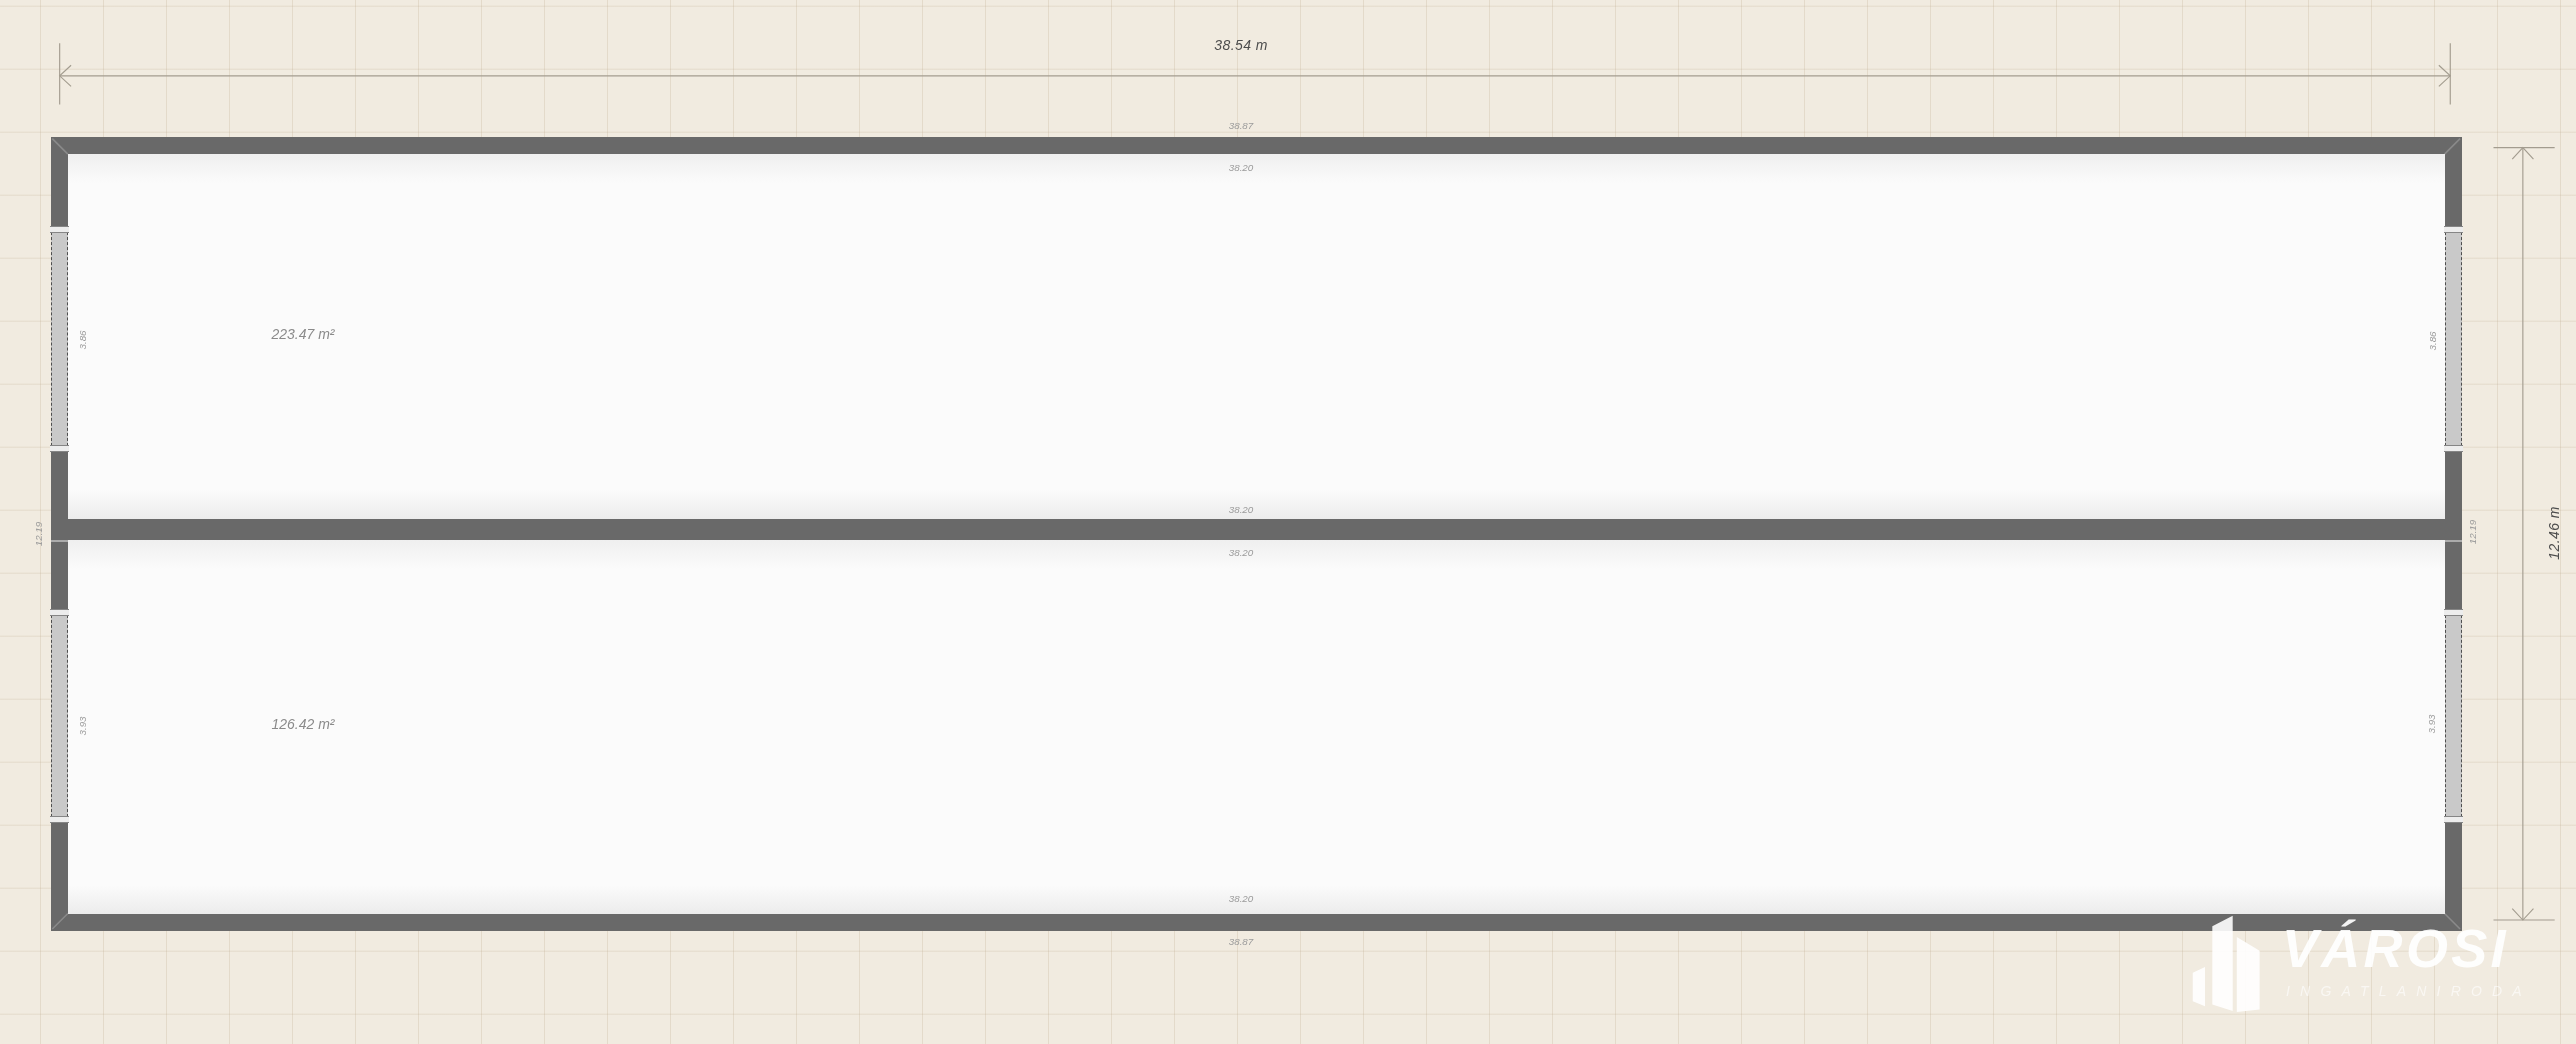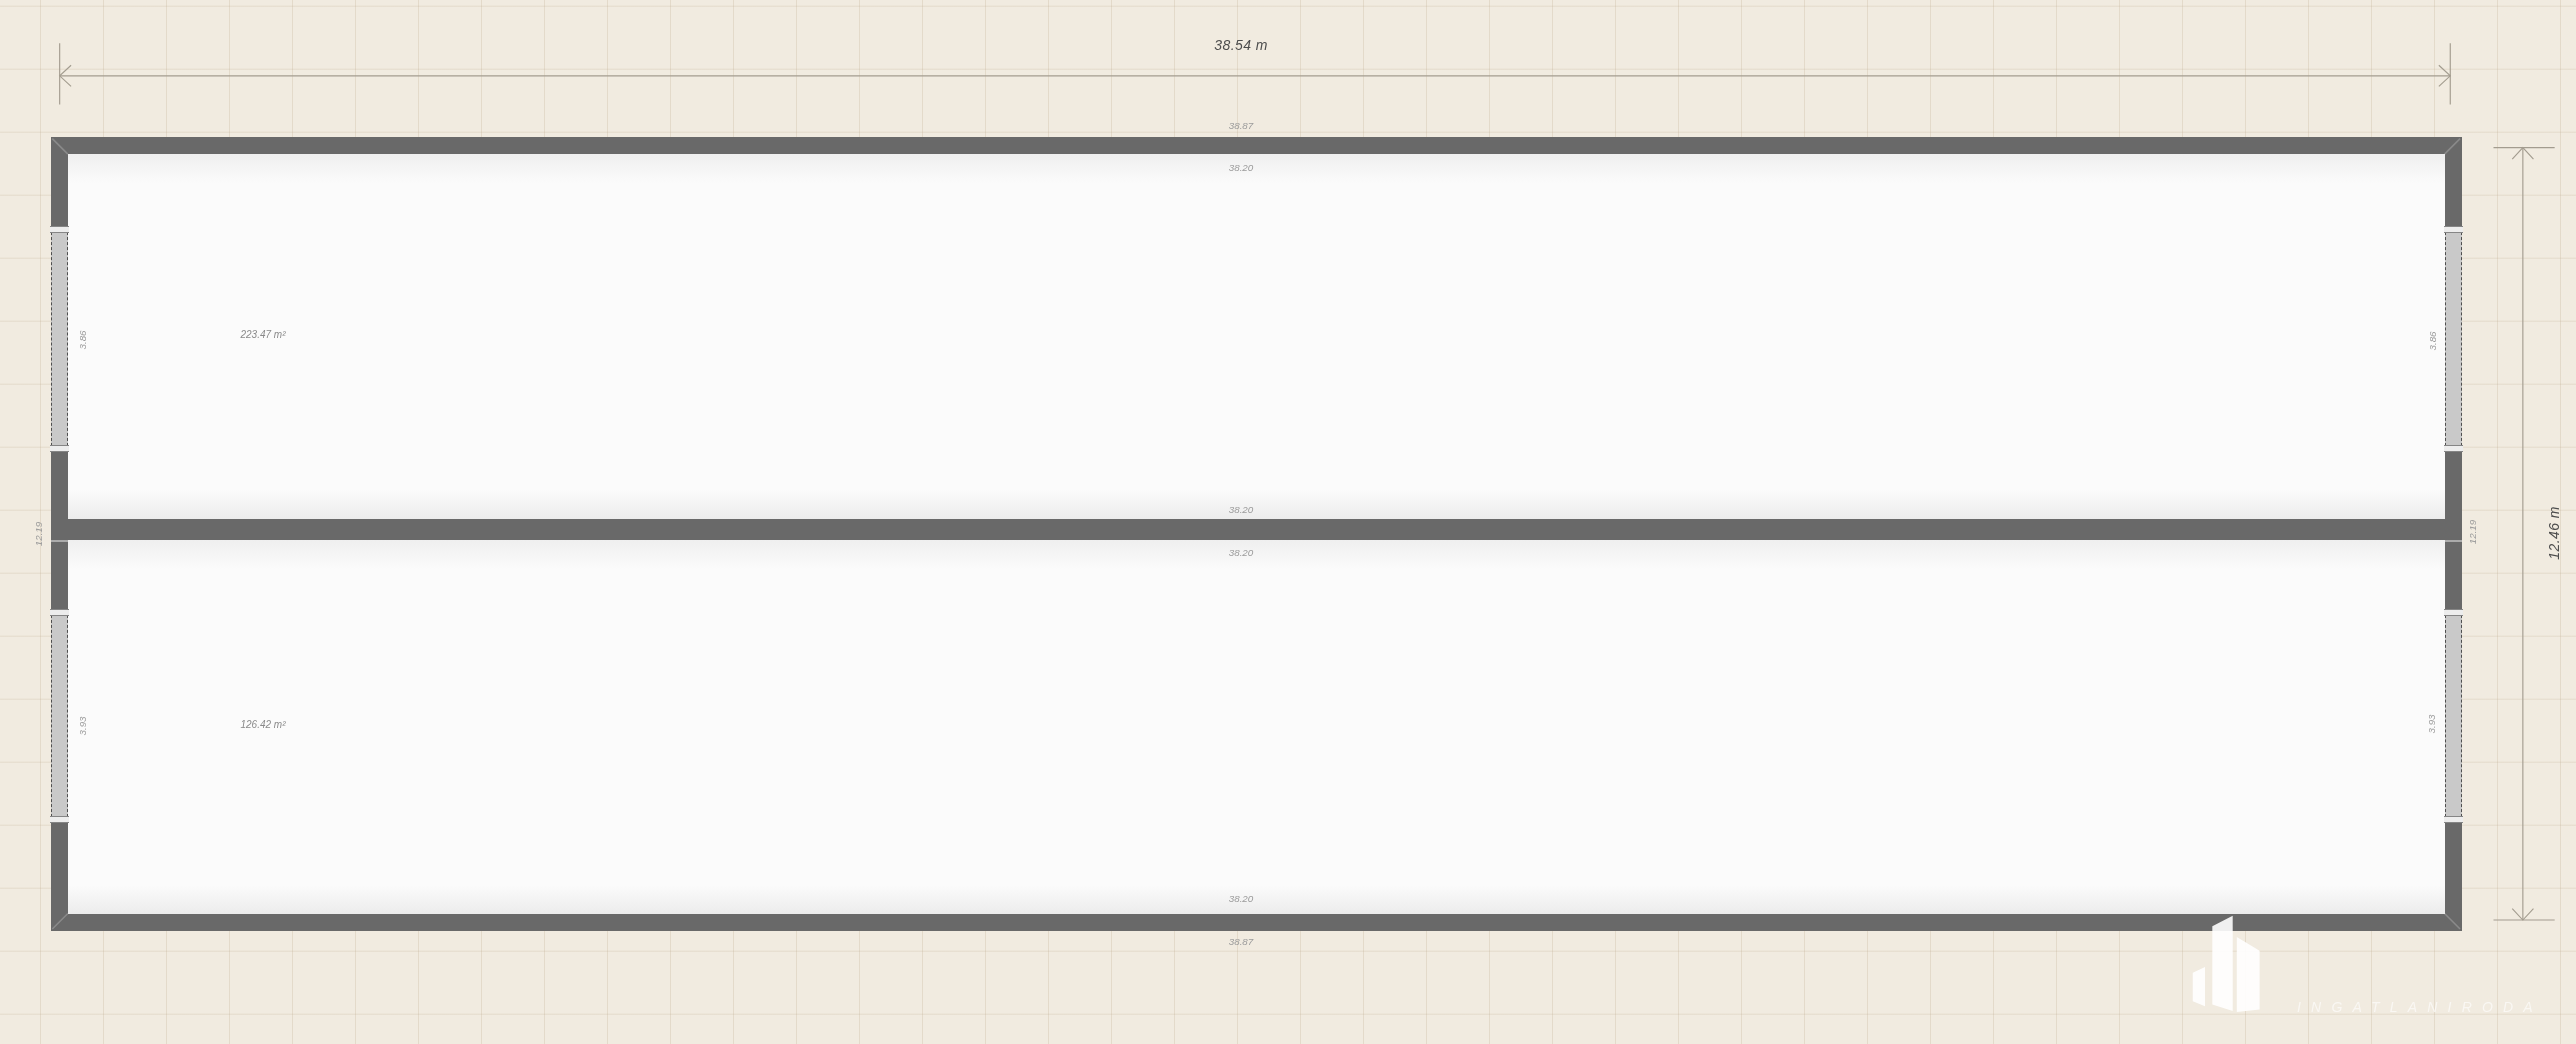--- a/index.html
+++ b/index.html
@@ -51,34 +51,33 @@
   
   .overlay{position:absolute;left:0;top:0;pointer-events:none;}
   
   .lbl{
     position:absolute;white-space:nowrap;
     transform:translate(-50%,-50%);
   }
   .lbl.rot{transform:translate(-50%,-50%) rotate(-90deg);}
   .dim-big{font-size:14px;color:#4d4d4d;letter-spacing:0.4px;}
   .dim-small{font-size:9.8px;color:#9b9b9b;}
-  .area-lbl{font-size:10px;color:#8a8a8a;}
+  .area-lbl{font-size:14px;color:#8a8a8a;margin-left:40px;}
   
   .logo{position:absolute;left:2186px;top:910px;width:359px;height:106px;}
   .logo-icon{position:absolute;left:0;top:0;}
   .logo-brand{
     position:absolute;left:96px;top:11.4px;
     font-size:54px;font-weight:bold;letter-spacing:3.3px;line-height:1;
     color:rgba(255,255,255,0.92);
   }
   .logo-sub{
-    position:absolute;left:111px;top:73px;
+    position:absolute;left:100px;top:73px;
     font-size:14px;letter-spacing:10.2px;
     color:rgba(255,255,255,0.62);
-    margin-top:16px;
   }
 </style>
 </head>
 <body>
 
 <div class="canvas">
 
   <div class="plan">
     <div class="room room-upper"></div>
     <div class="divider-wall"></div>
@@ -146,17 +145,18 @@
   <span class="lbl area-lbl" style="left:263px;top:724px;">126.42 m²</span>
 
   <div class="logo">
     <svg class="logo-icon" width="82" height="106" viewBox="0 0 100 130">
       <g fill="rgba(255,255,255,0.9)">
         <polygon points="8,77 23,70 23,118 8,112"></polygon>
         <polygon points="32,20 57,7 57,124 32,116"></polygon>
         <polygon points="62,33 90,50 90,122 62,125"></polygon>
       </g>
     </svg>
+    <div class="logo-brand">VÁROSI</div>
     <div class="logo-sub">INGATLANIRODA</div>
   </div>
 
 </div>
 
 
 </body></html>

